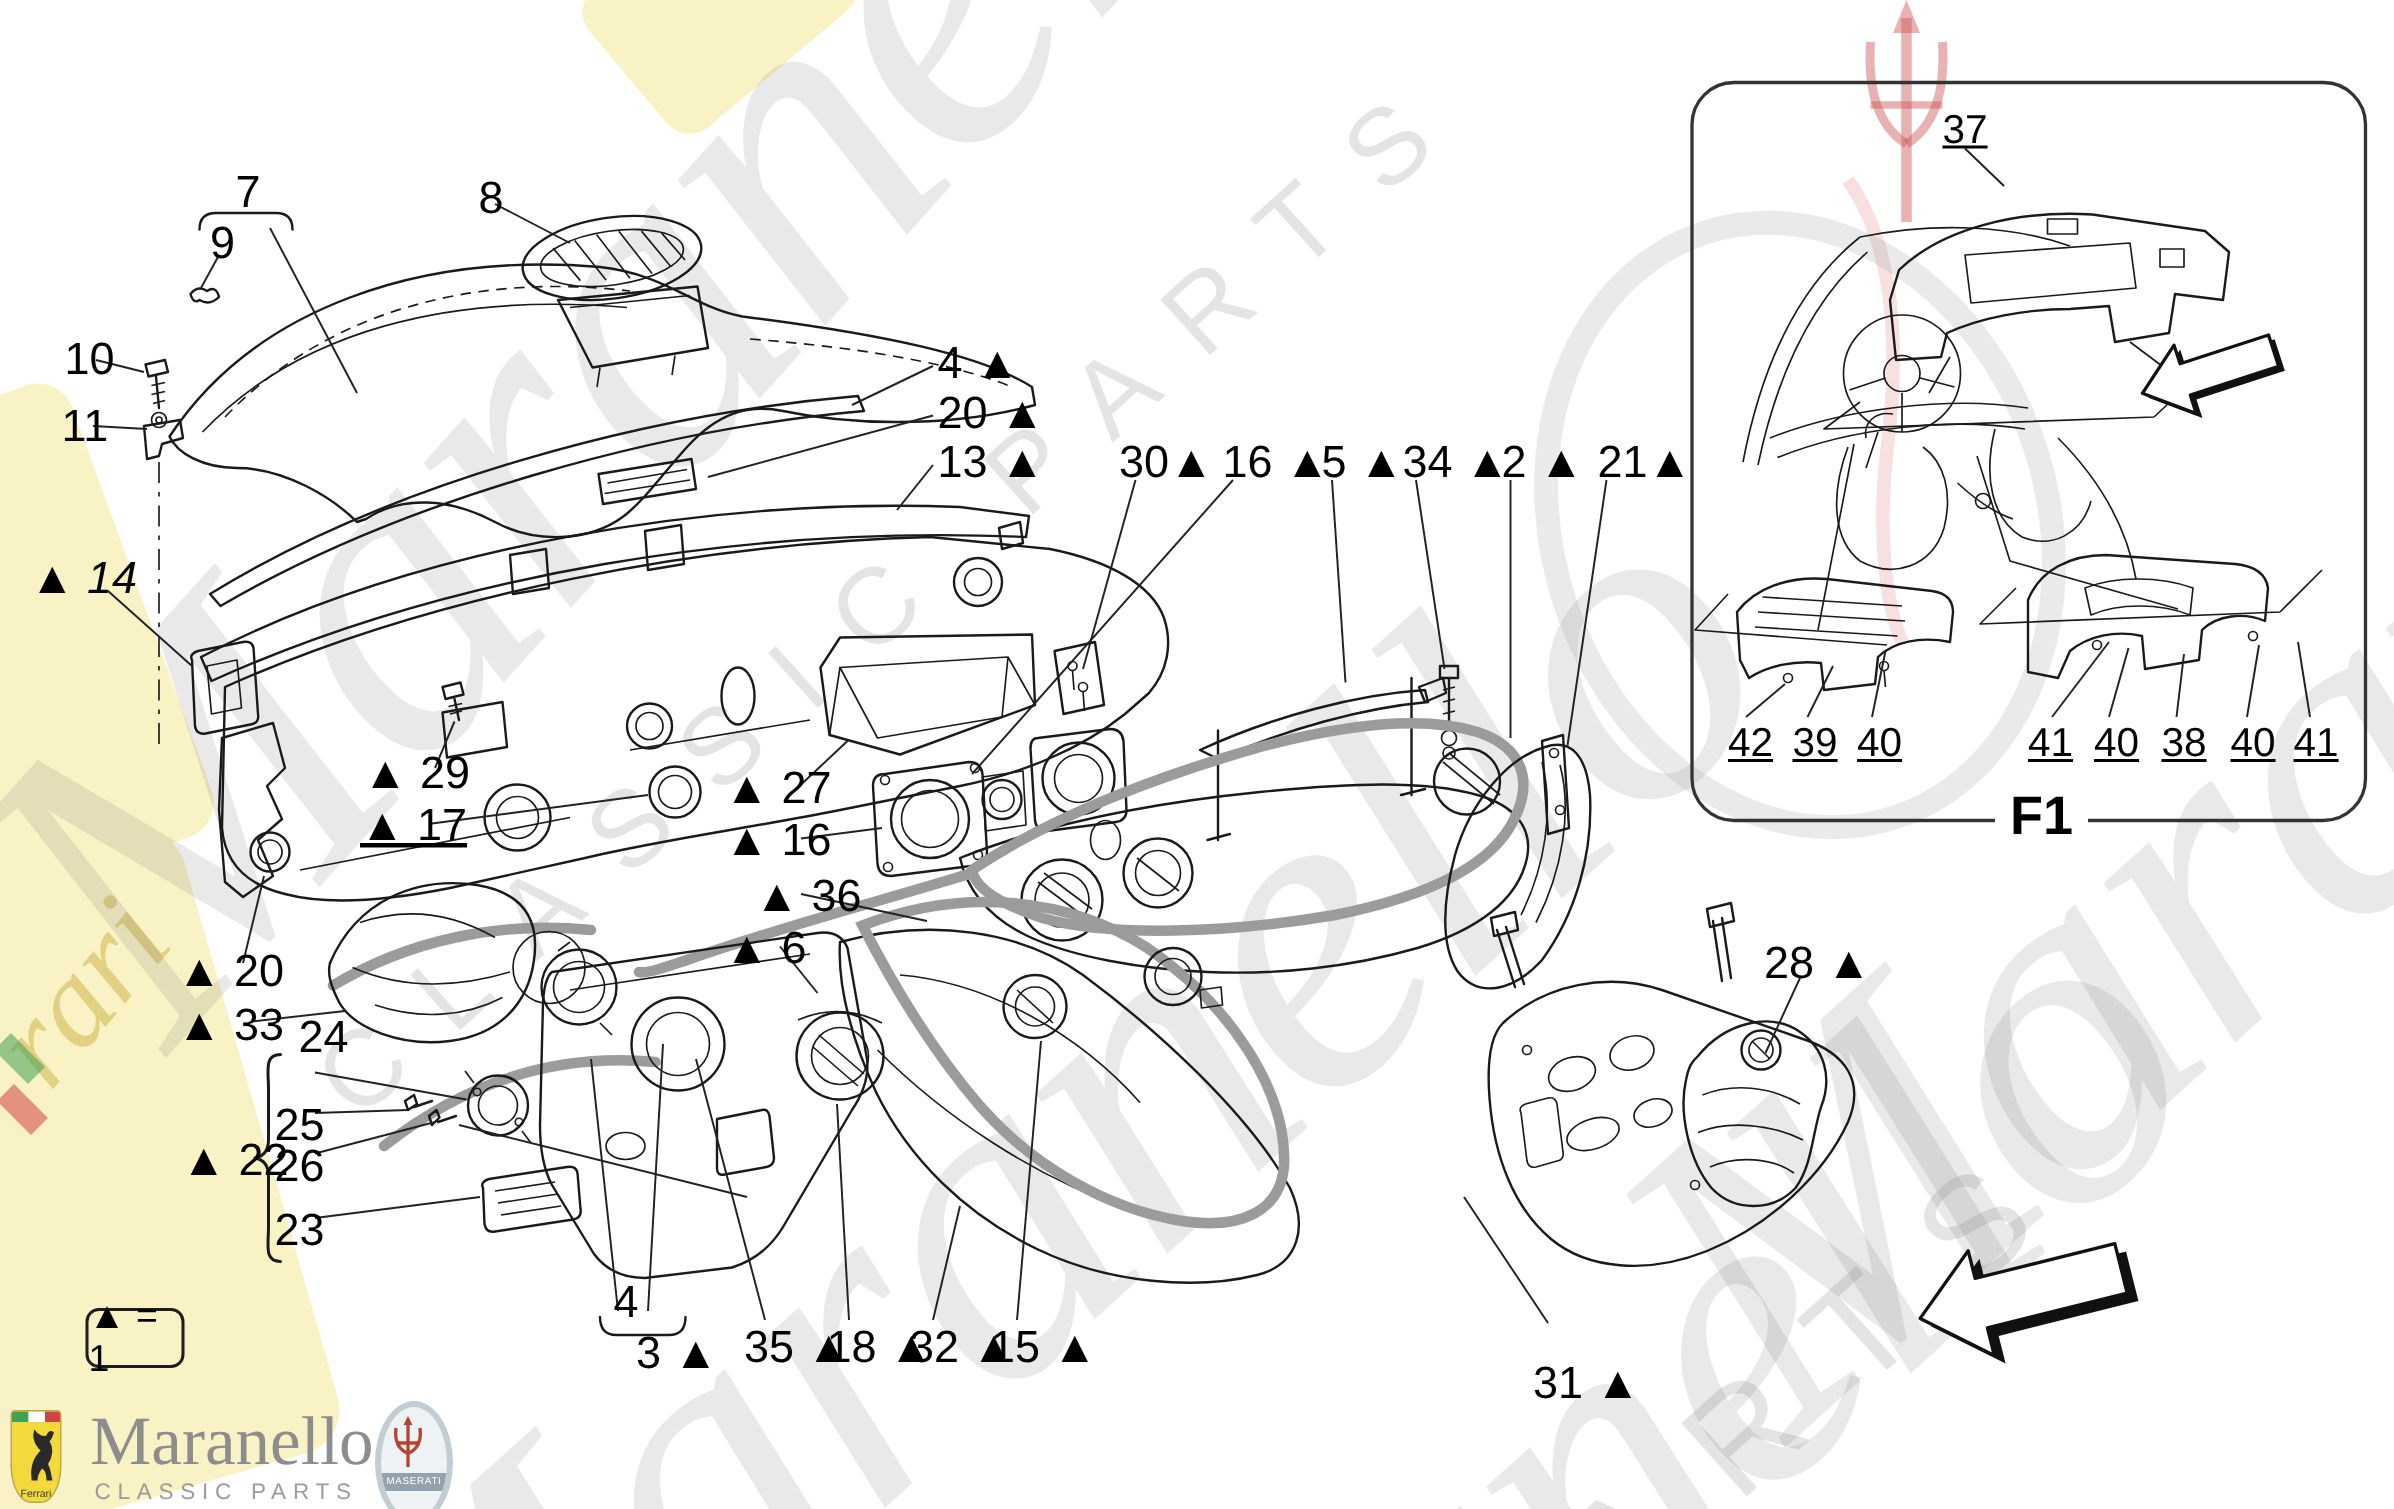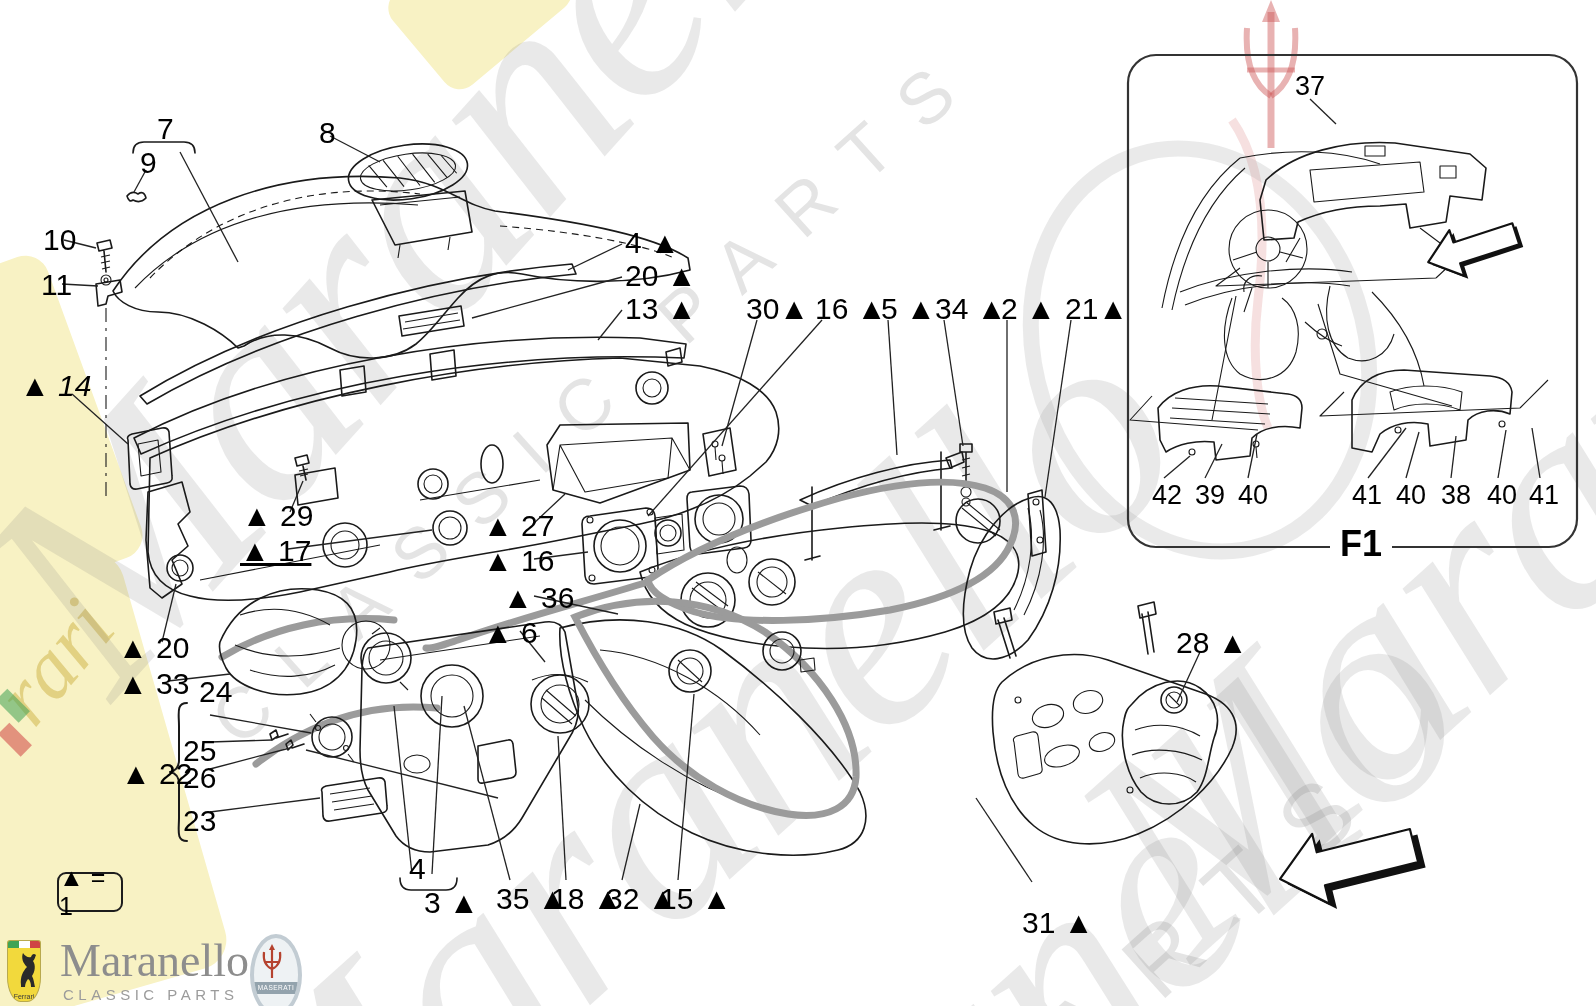--- a/index.html
+++ b/index.html
@@ -23,21 +23,21 @@
   .seal{fill:none;stroke:#9b9b9b;stroke-width:7;stroke-linecap:round;}
   .leader{fill:none;stroke:#222;stroke-width:1.3;}
   .dash{stroke-dasharray:7 5;}
   .dashdot{stroke-dasharray:14 6 3 6;}
   .box{fill:none;stroke:#333;stroke-width:2.2;}
   .wmred{fill:none;stroke:rgba(205,85,85,0.45);}
   .wmring{fill:none;stroke:rgba(160,160,160,0.22);stroke-width:16;}
   
   .callouts{position:absolute;inset:0;z-index:3;}
   .co{position:absolute;font-size:30px;color:#000;line-height:1;white-space:nowrap;}
-  .ci{font-size:27px;}
+  .ci{font-size:27px;text-decoration:underline;}
   .f1{position:absolute;left:1330px;top:524px;z-index:4;font-weight:bold;font-size:36px;
       background:#fff;padding:0 10px;line-height:1.1;}
   .legend{position:absolute;left:57px;top:872px;width:62px;height:36px;border:2.5px solid #1d1d1d;
           border-radius:9px;display:flex;align-items:center;justify-content:center;
           font-size:25px;z-index:3;}
   
   .footer{position:absolute;left:0;top:930px;width:420px;height:76px;z-index:3;}
   .fshield{position:absolute;left:7px;top:10px;width:32px;height:60px;background:#f2d93c;
            border:1px solid #b8a94e;border-radius:3px 3px 40% 40%;overflow:hidden;}
   .fshield .st{position:absolute;top:0;height:7px;width:11px;}

